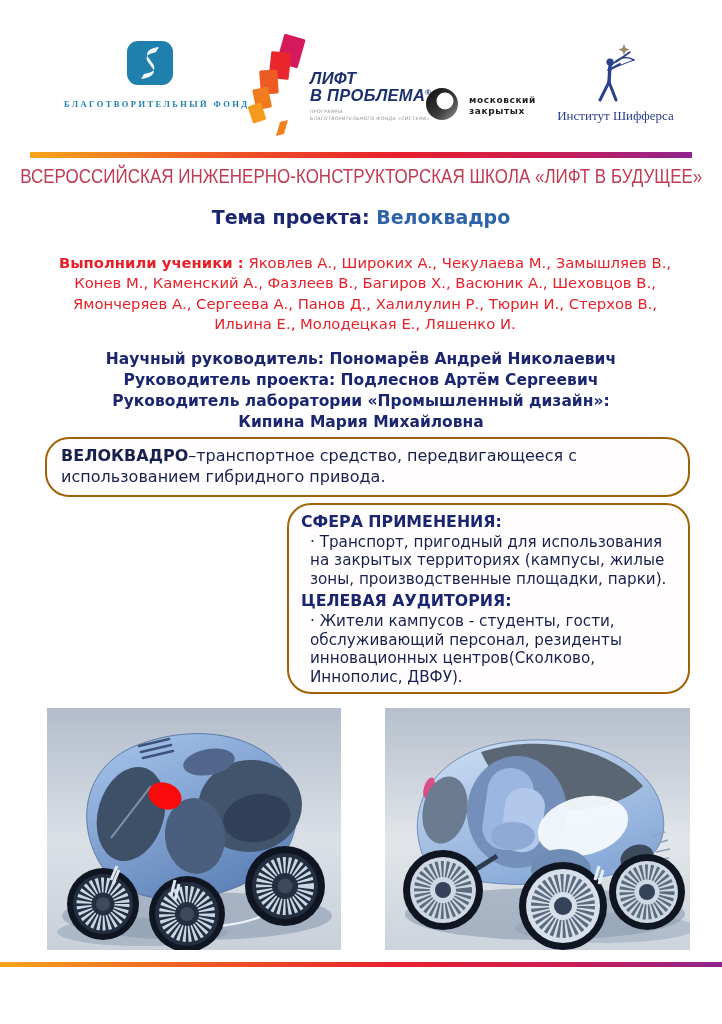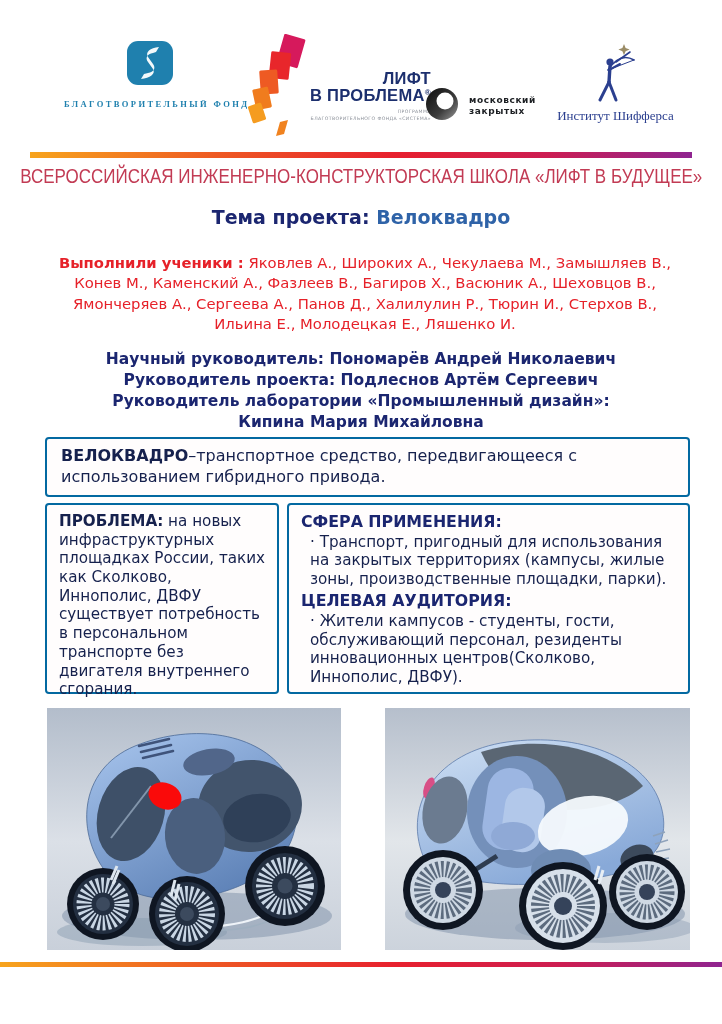--- a/index.html
+++ b/index.html
@@ -8,21 +8,21 @@
     background:#ffffff;overflow:hidden;
     font-family:"DejaVu Sans", sans-serif;color:#16214d;
   }
   
   .logo-block{position:absolute;text-align:center;}
   .logo-sistema{left:64px;top:40px;width:172px;}
   .logo-sistema .l1{font-family:Liberation Serif, serif;font-size:8.5px;font-weight:bold;
       letter-spacing:2.4px;color:#1f80ae;margin-top:9px;white-space:nowrap;}
   .logo-sistema .l2{font-family:"Liberation Sans",sans-serif;font-size:27px;font-weight:bold;
       letter-spacing:1px;color:#1f80ae;line-height:1;margin-top:1px;}
-  .logo-lift{left:246px;top:34px;width:170px;display:flex;align-items:flex-start;text-align:right;}
+  .logo-lift{left:246px;top:34px;width:170px;display:flex;align-items:flex-start;text-align:left;font-style:italic;}
   .lift-text{margin-top:36px;margin-left:2px;}
   .lift-text .l1,.lift-text .l2{font-family:"Liberation Sans",sans-serif;font-weight:bold;
       font-size:16.5px;line-height:1.05;color:#1c2f6e;letter-spacing:.3px;white-space:nowrap;}
   .lift-text sup{font-size:8px;}
   .lift-sub{margin-top:4px;font-size:4.6px;color:#8a8f98;letter-spacing:.4px;line-height:1.5;white-space:nowrap;}
   .logo-polytech{left:424px;top:86px;width:150px;display:flex;align-items:center;gap:9px;text-align:left;}
   .polytech-text{font-size:9px;font-weight:bold;color:#1c1f23;line-height:1.25;letter-spacing:.6px;white-space:nowrap;}
   .logo-schiffers{left:543px;top:40px;width:145px;}
   .schiffers-text{font-family:"Liberation Serif",serif;font-size:13px;color:#2b3f8f;margin-top:0;white-space:nowrap;}
   
@@ -37,21 +37,21 @@
   .proj-title{position:absolute;top:206px;left:0;width:100%;text-align:center;
       font-size:19px;font-weight:bold;}
   .proj-title .lbl{color:#1b2670;}
   .proj-title .val{color:#2f63a8;}
   .students{position:absolute;top:253px;left:42px;right:34px;text-align:center;
       color:#e62129;font-size:14.8px;line-height:1.38;}
   .students .lead{font-weight:bold;}
   .supervisors{position:absolute;top:349px;left:40px;right:40px;text-align:center;
       color:#1b2670;font-size:15.5px;font-weight:bold;line-height:1.35;}
   
-  .rbox{border:2px solid #0369a1;border-radius:4px;background:#fffdfd;box-sizing:border-box;}
+  .rbox{border:2px solid #a16207;border-radius:24px;background:#fffdfd;box-sizing:border-box;}
   .def-box{position:absolute;top:437px;left:45px;right:32px;padding:7px 14px;
       font-size:16px;line-height:1.3;color:#16214d;}
   .def-box .term{font-weight:bold;}
   .problem-box{position:absolute;top:503px;left:45px;width:234px;height:191px;
       padding:7px 10px 7px 12px;font-size:15.2px;line-height:1.23;color:#16214d;}
   .problem-box .hd{font-weight:bold;}
   .right-box{position:absolute;top:503px;left:287px;right:32px;height:191px;
       padding:6px 12px;font-size:15.2px;line-height:1.24;color:#16214d;}
   .right-box .hd{font-weight:bold;color:#1b2670;font-size:15.8px;margin-top:1px;}
   .right-box p{margin:1px 0 2px 0;padding-left:9px;}
@@ -164,23 +164,20 @@
     <div>Научный руководитель: Пономарёв Андрей Николаевич</div>
     <div>Руководитель проекта: Подлеснов Артём Сергеевич</div>
     <div>Руководитель лаборатории «Промышленный дизайн»:</div>
     <div>Кипина Мария Михайловна</div>
   </div>
 
   <div class="rbox def-box">
     <span class="term">ВЕЛОКВАДРО</span><span>–транспортное средство, передвигающееся с использованием гибридного привода.</span>
   </div>
 
-  <div class="rbox problem-box">
-    <span class="hd">ПРОБЛЕМА:</span><span> на новых инфраструктурных площадках России, таких как Сколково, Иннополис, ДВФУ существует потребность в  персональном транспорте без двигателя внутреннего сгорания.</span>
-  </div>
 
   <div class="rbox right-box">
     <div class="hd">СФЕРА ПРИМЕНЕНИЯ:</div>
     <p>· Транспорт, пригодный для использования на закрытых территориях (кампусы, жилые зоны, производственные площадки, парки).</p>
     <div class="hd">ЦЕЛЕВАЯ АУДИТОРИЯ:</div>
     <p>· Жители кампусов - студенты, гости, обслуживающий персонал, резиденты инновационных центров(Сколково, Иннополис, ДВФУ).</p>
   </div>
 
   <div class="render render-left">
     <svg width="294" height="242" viewBox="0 0 294 242">

